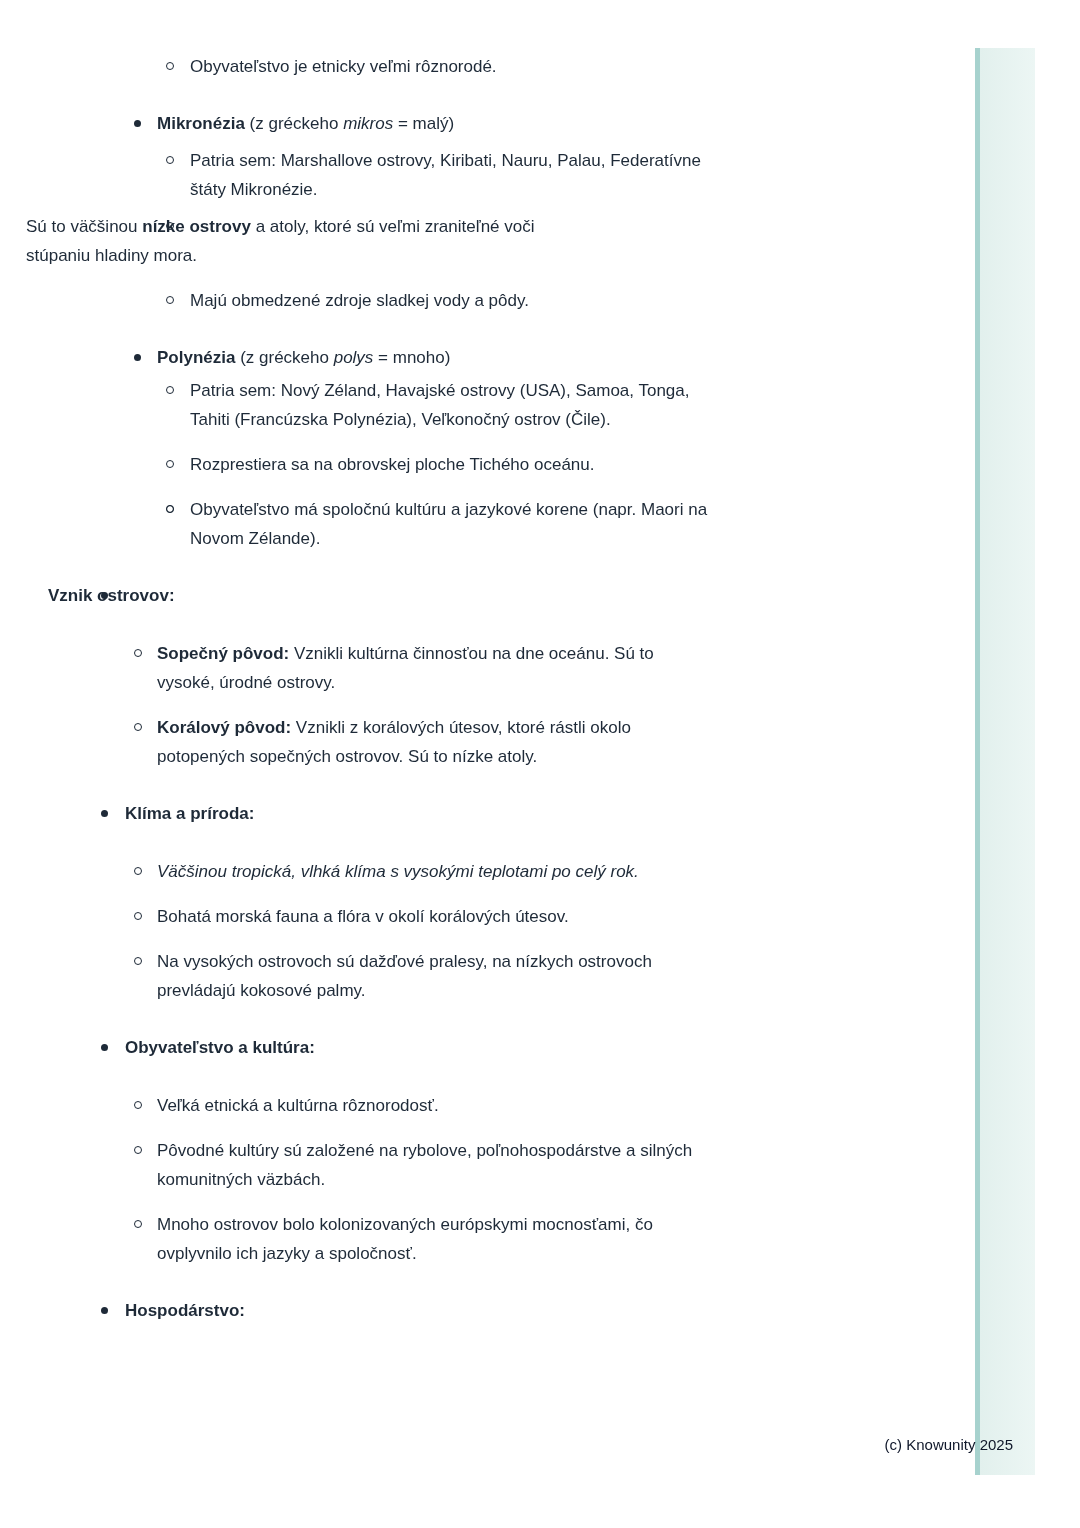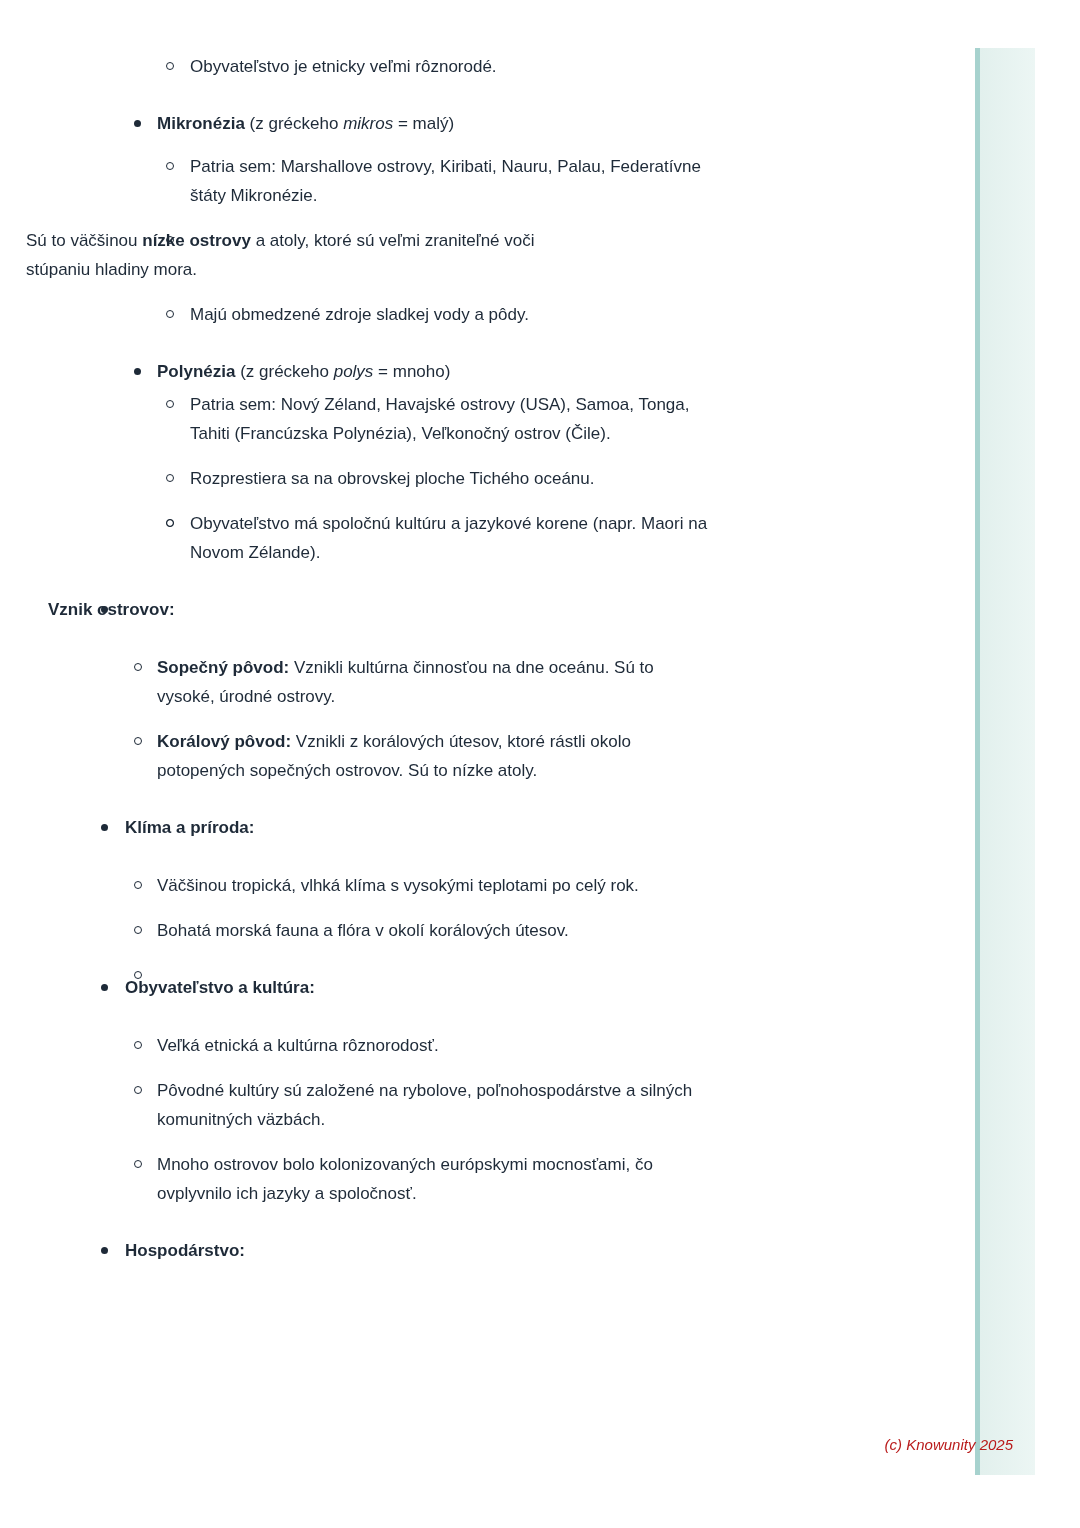--- a/index.html
+++ b/index.html
@@ -43,44 +43,43 @@
     box-sizing: border-box;
   }
   .marker.disc { background: #1e2a38; }
   .marker.circle { border: 1.5px solid #1e2a38; width: 8px; height: 8px; top: 10px; background: transparent; }
   .txt b { font-weight: 700; }
   .txt i { font-style: italic; }
   .watermark {
     position: absolute;
     top: 1436px; right: 67px;
     font-size: 15px;
-    color: #b91c1c;
+    color: #0f172a;
     z-index: 2;
-    font-style: italic;
   }
 </style>
 </head>
 <body>
 
 <div class="accent-stripe"></div>
 
 <div class="doc">
     <div class="item L3" style="margin-top: 0px;">
       <span class="marker circle"></span>
       <div class="txt"><span>Obyvateľstvo je etnicky veľmi rôznorodé.</span></div>
     </div>
     <div class="item L2" style="margin-top: 28px;">
       <span class="marker disc"></span>
       <div class="txt"><b>Mikronézia</b><span> (z gréckeho </span><i>mikros</i><span> = malý)</span></div>
     </div>
-    <div class="item L3" style="margin-top: 14px;">
+    <div class="item L3" style="margin-top: 8px;">
       <span class="marker circle"></span>
       <div class="txt"><span>Patria sem: Marshallove ostrovy, Kiribati, Nauru, Palau, Federatívne</span><br><span>štáty Mikronézie.</span></div>
     </div>
-    <div class="item L3" style="margin-top: 16px; padding-left: 26px;">
+    <div class="item L3" style="margin-top: 8px; padding-left: 26px;">
       <span class="marker circle"></span>
       <div class="txt"><span>Sú to väčšinou </span><b>nízke ostrovy</b><span> a atoly, ktoré sú veľmi zraniteľné voči</span><br><span>stúpaniu hladiny mora.</span></div>
     </div>
     <div class="item L3" style="margin-top: 16px;">
       <span class="marker circle"></span>
       <div class="txt"><span>Majú obmedzené zdroje sladkej vody a pôdy.</span></div>
     </div>
     <div class="item L2" style="margin-top: 28px;">
       <span class="marker disc"></span>
       <div class="txt"><b>Polynézia</b><span> (z gréckeho </span><i>polys</i><span> = mnoho)</span></div>
@@ -109,30 +108,31 @@
       <div class="txt"><b>Sopečný pôvod:</b><span> Vznikli kultúrna činnosťou na dne oceánu. Sú to</span><br><span>vysoké, úrodné ostrovy.</span></div>
     </div>
     <div class="item L2" style="margin-top: 16px;">
       <span class="marker circle"></span>
       <div class="txt"><b>Korálový pôvod:</b><span> Vznikli z korálových útesov, ktoré rástli okolo</span><br><span>potopených sopečných ostrovov. Sú to nízke atoly.</span></div>
     </div>
     <div class="item L1" style="margin-top: 28px;">
       <span class="marker disc"></span>
       <div class="txt"><b>Klíma a príroda:</b></div>
     </div>
-    <div class="item L2" style="margin-top: 29px;">
+    <div class="item L2" style="margin-top: 29px; font-style: italic;">
       <span class="marker circle"></span>
       <div class="txt"><span>Väčšinou tropická, vlhká klíma s vysokými teplotami po celý rok.</span></div>
     </div>
     <div class="item L2" style="margin-top: 16px;">
       <span class="marker circle"></span>
       <div class="txt"><span>Bohatá morská fauna a flóra v okolí korálových útesov.</span></div>
     </div>
     <div class="item L2" style="margin-top: 16px;">
       <span class="marker circle"></span>
+      <div class="txt"><span>Na vysokých ostrovoch sú dažďové pralesy, na nízkych ostrovoch</span><br><span>prevládajú kokosové palmy.</span></div>
     </div>
     <div class="item L1" style="margin-top: 28px;">
       <span class="marker disc"></span>
       <div class="txt"><b>Obyvateľstvo a kultúra:</b></div>
     </div>
     <div class="item L2" style="margin-top: 29px;">
       <span class="marker circle"></span>
       <div class="txt"><span>Veľká etnická a kultúrna rôznorodosť.</span></div>
     </div>
     <div class="item L2" style="margin-top: 16px;">

